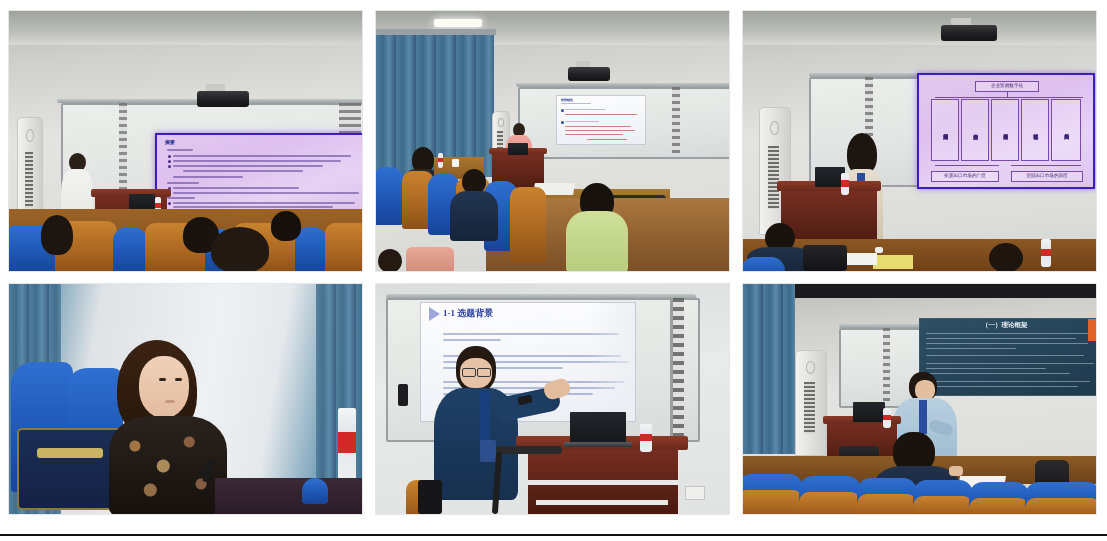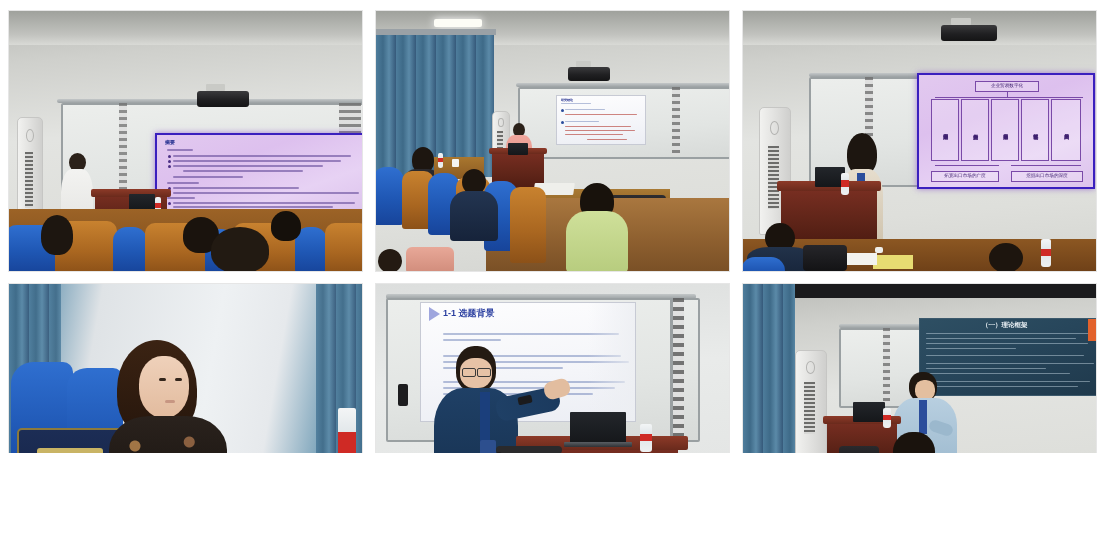--- a/index.html
+++ b/index.html
@@ -5,23 +5,24 @@
 <style>
   html, body {
     margin: 0;
     padding: 0;
     background: #ffffff;
     font-family: "Liberation Sans", sans-serif;
   }
   #page {
     position: relative;
     width: 1107px;
-    height: 453px;
+    height: 541px;
     background: #ffffff;
     overflow: hidden;
+    font-family: Liberation Serif, serif;
   }
   .grid {
     position: absolute;
     left: 8px;
     top: 10px;
     width: 1091px;
     display: flex;
     flex-wrap: wrap;
     gap: 11px 12px;
   }

